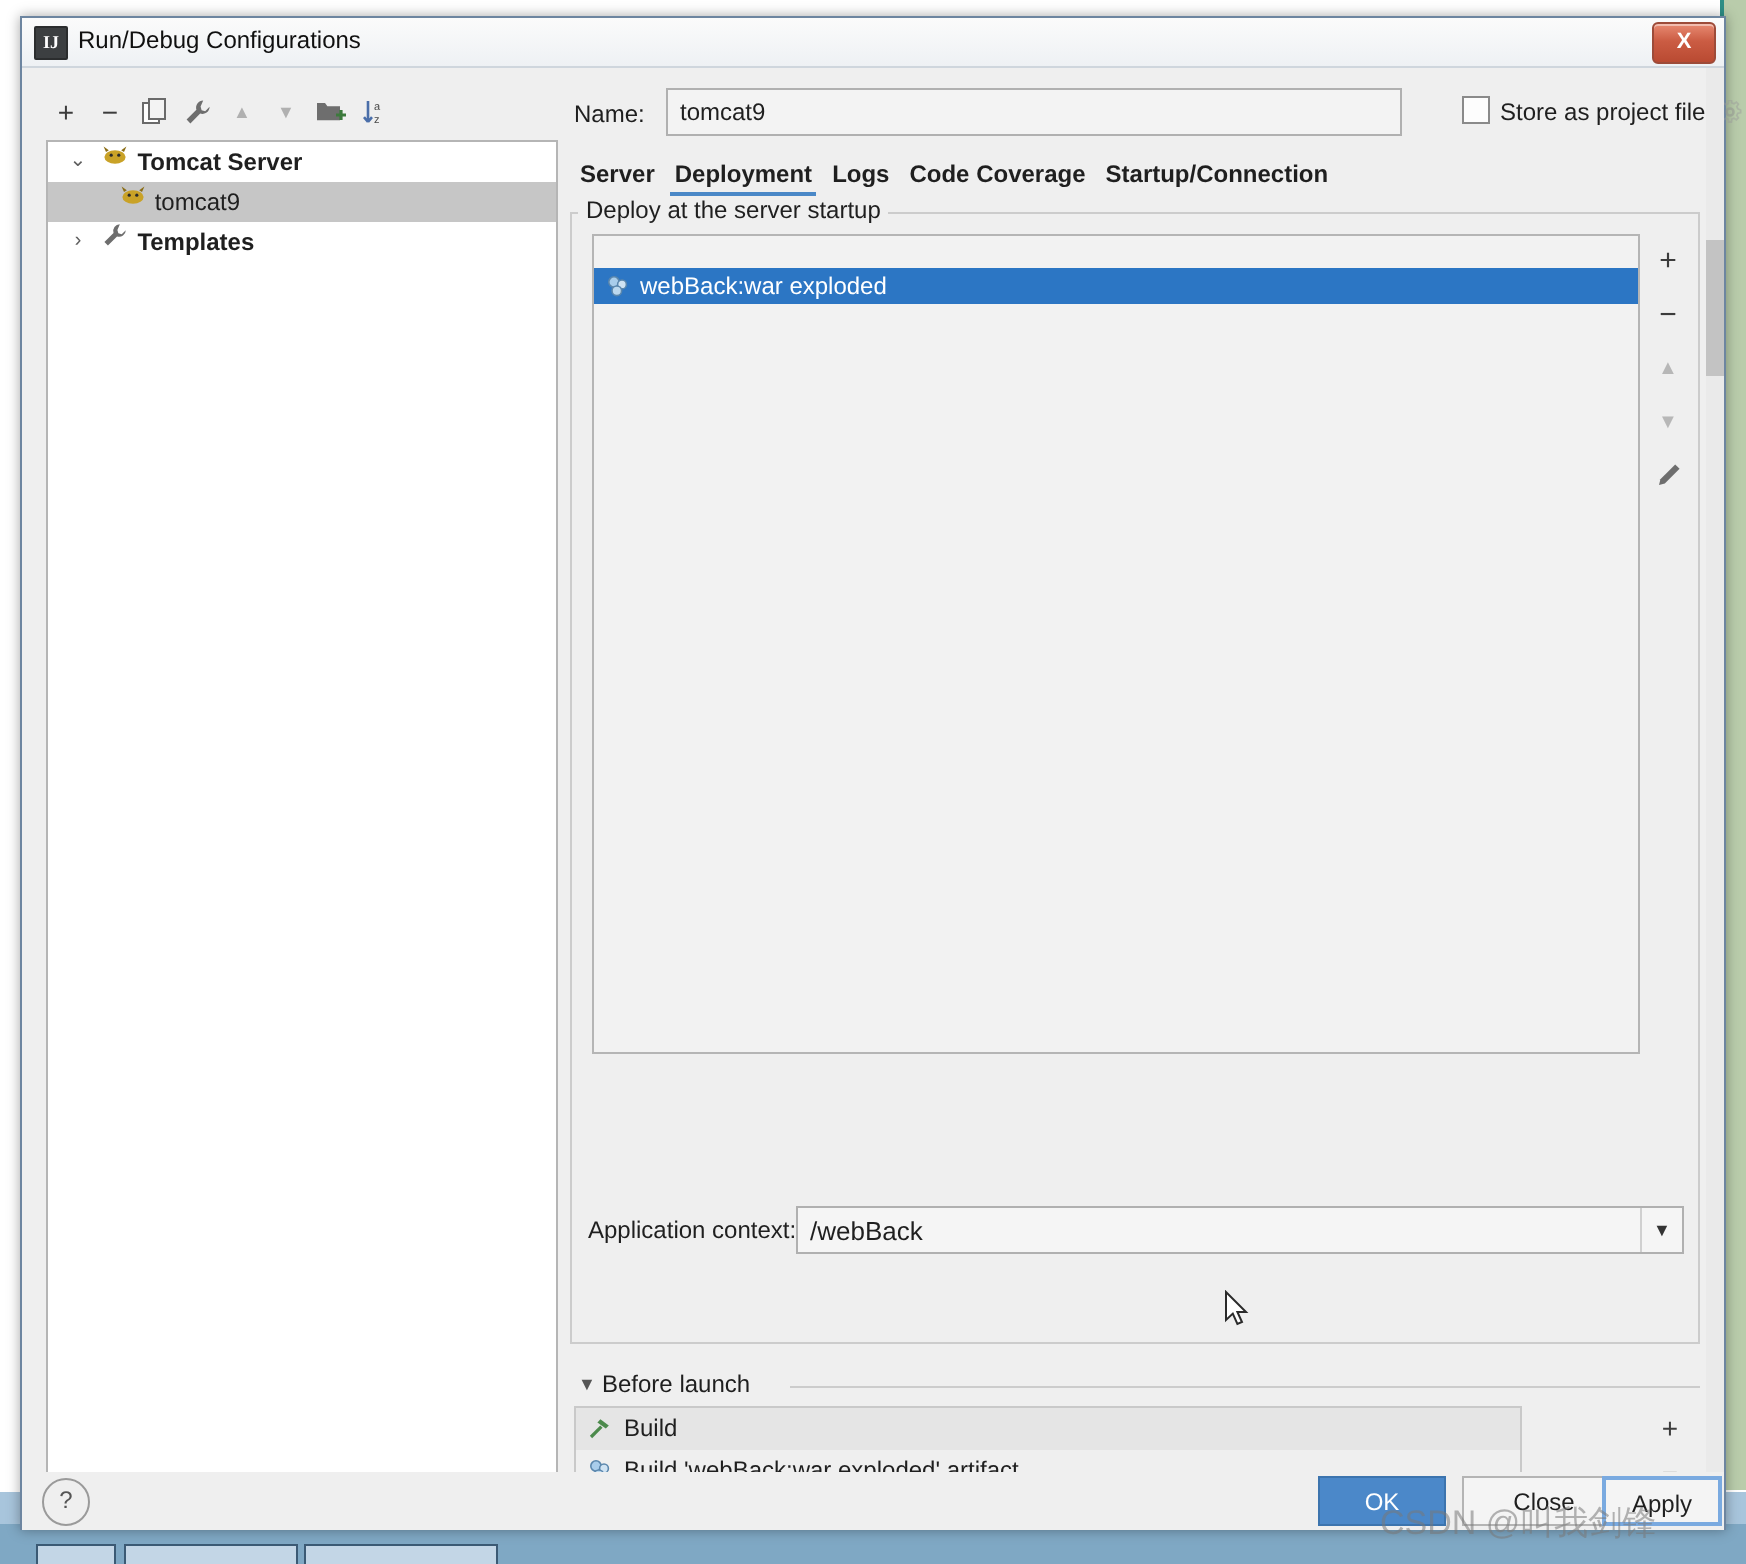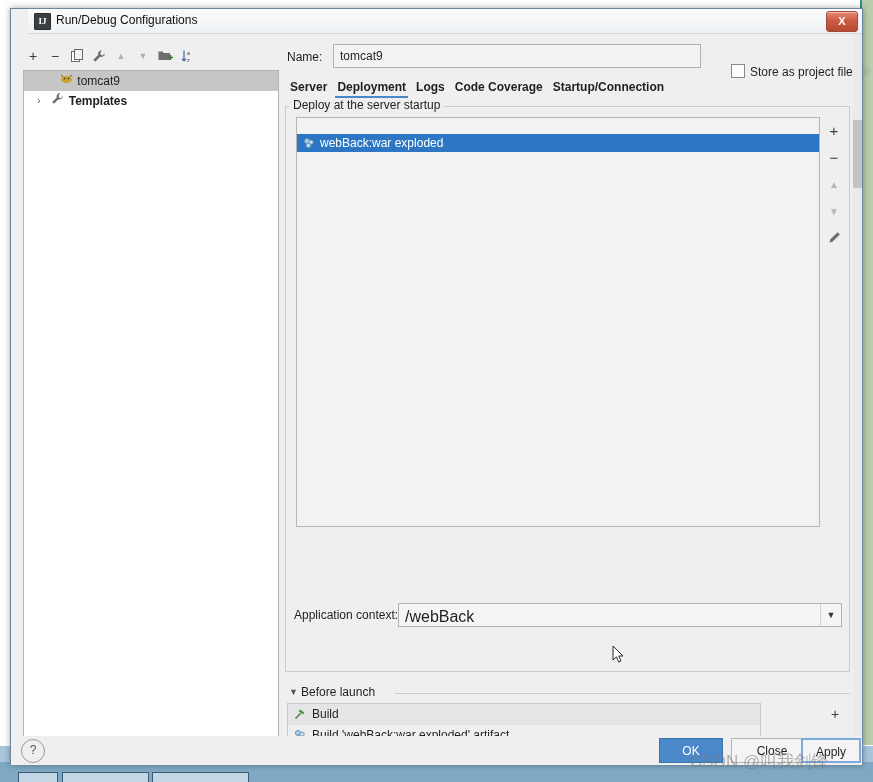--- a/index.html
+++ b/index.html
@@ -67,21 +67,20 @@
   #dialog {
     position: absolute;
     left: 10px;
     top: 8px;
     width: 853px;
     height: 757px;
     background: #efefef;
     border: 1px solid #6d85a0;
     box-sizing: border-box;
     box-shadow: 0 0 6px rgba(0,0,0,.35);
-    padding-left: 17px;
   }
 
   
   #titlebar {
     position: relative;
     height: 24px;
     background: linear-gradient(#fbfbfb, #eef1f4);
     border-bottom: 1px solid #cfd6dd;
   }
   #titlebar .tb-icon {
@@ -233,21 +232,21 @@
     border: 1px solid #b0b0b0;
     background: #f3f3f3;
     padding: 0 6px;
     font-family: "Liberation Sans", sans-serif;
     font-size: 12px;
     color: #1f1f1f;
   }
   #store-wrap {
     position: absolute;
     left: 448px;
-    top: 20px;
+    top: 4px;
     white-space: nowrap;
     text-align: right;
   }
   #store-checkbox {
     display: inline-block;
     width: 12px;
     height: 12px;
     border: 1px solid #8a8a8a;
     background: #fdfdfd;
     vertical-align: -2px;
@@ -395,21 +394,21 @@
     width: 444px;
     height: 24px;
     border: 1px solid #b0b0b0;
     background: #f5f5f5;
     box-sizing: border-box;
   }
   #appctx-value {
     position: absolute;
     left: 6px;
     top: 4px;
-    font-size: 16px;
+    font-size: 13px;
   }
   #appctx-arrow {
     position: absolute;
     right: 0;
     top: 0;
     width: 20px;
     height: 22px;
     border-left: 1px solid #d0d0d0;
     text-align: center;
     line-height: 22px;
@@ -638,20 +637,33 @@
         <svg width="13" height="14" viewBox="0 0 13 14" aria-hidden="true">
           <path d="M3 1.5v10M3 12l-2-2.4M3 12l2-2.4" stroke="#4a6ea9" stroke-width="1.3" fill="none"></path>
           <text x="6" y="6" font-size="5.5" fill="#4a4a4a" font-family="sans-serif">a</text>
           <text x="6" y="12.5" font-size="5.5" fill="#4a4a4a" font-family="sans-serif">z</text>
         </svg>
       </div>
     </div>
 
     <div id="tree-panel">
 
+      <div class="tree-row group">
+        <span class="twisty">⌄</span>
+        <span class="ticon">
+          <svg width="13" height="13" viewBox="0 0 13 13" aria-hidden="true">
+            <ellipse cx="6.5" cy="7.5" rx="5.3" ry="3.4" fill="#c9a227"></ellipse>
+            <path d="M2 5 L0.8 2.2 L3.4 4.1z" fill="#8b6d14"></path>
+            <path d="M11 5 L12.2 2.2 L9.6 4.1z" fill="#8b6d14"></path>
+            <circle cx="4.6" cy="6.6" r="0.8" fill="#2b2b2b"></circle>
+            <circle cx="8.4" cy="6.6" r="0.8" fill="#2b2b2b"></circle>
+          </svg>
+        </span>
+        <span class="tlabel">Tomcat Server</span>
+      </div>
 
       <div class="tree-row child selected">
         <span class="ticon">
           <svg width="13" height="13" viewBox="0 0 13 13" aria-hidden="true">
             <ellipse cx="6.5" cy="7.5" rx="5.3" ry="3.4" fill="#c9a227"></ellipse>
             <path d="M2 5 L0.8 2.2 L3.4 4.1z" fill="#8b6d14"></path>
             <path d="M11 5 L12.2 2.2 L9.6 4.1z" fill="#8b6d14"></path>
             <circle cx="4.6" cy="6.6" r="0.8" fill="#2b2b2b"></circle>
             <circle cx="8.4" cy="6.6" r="0.8" fill="#2b2b2b"></circle>
           </svg>

